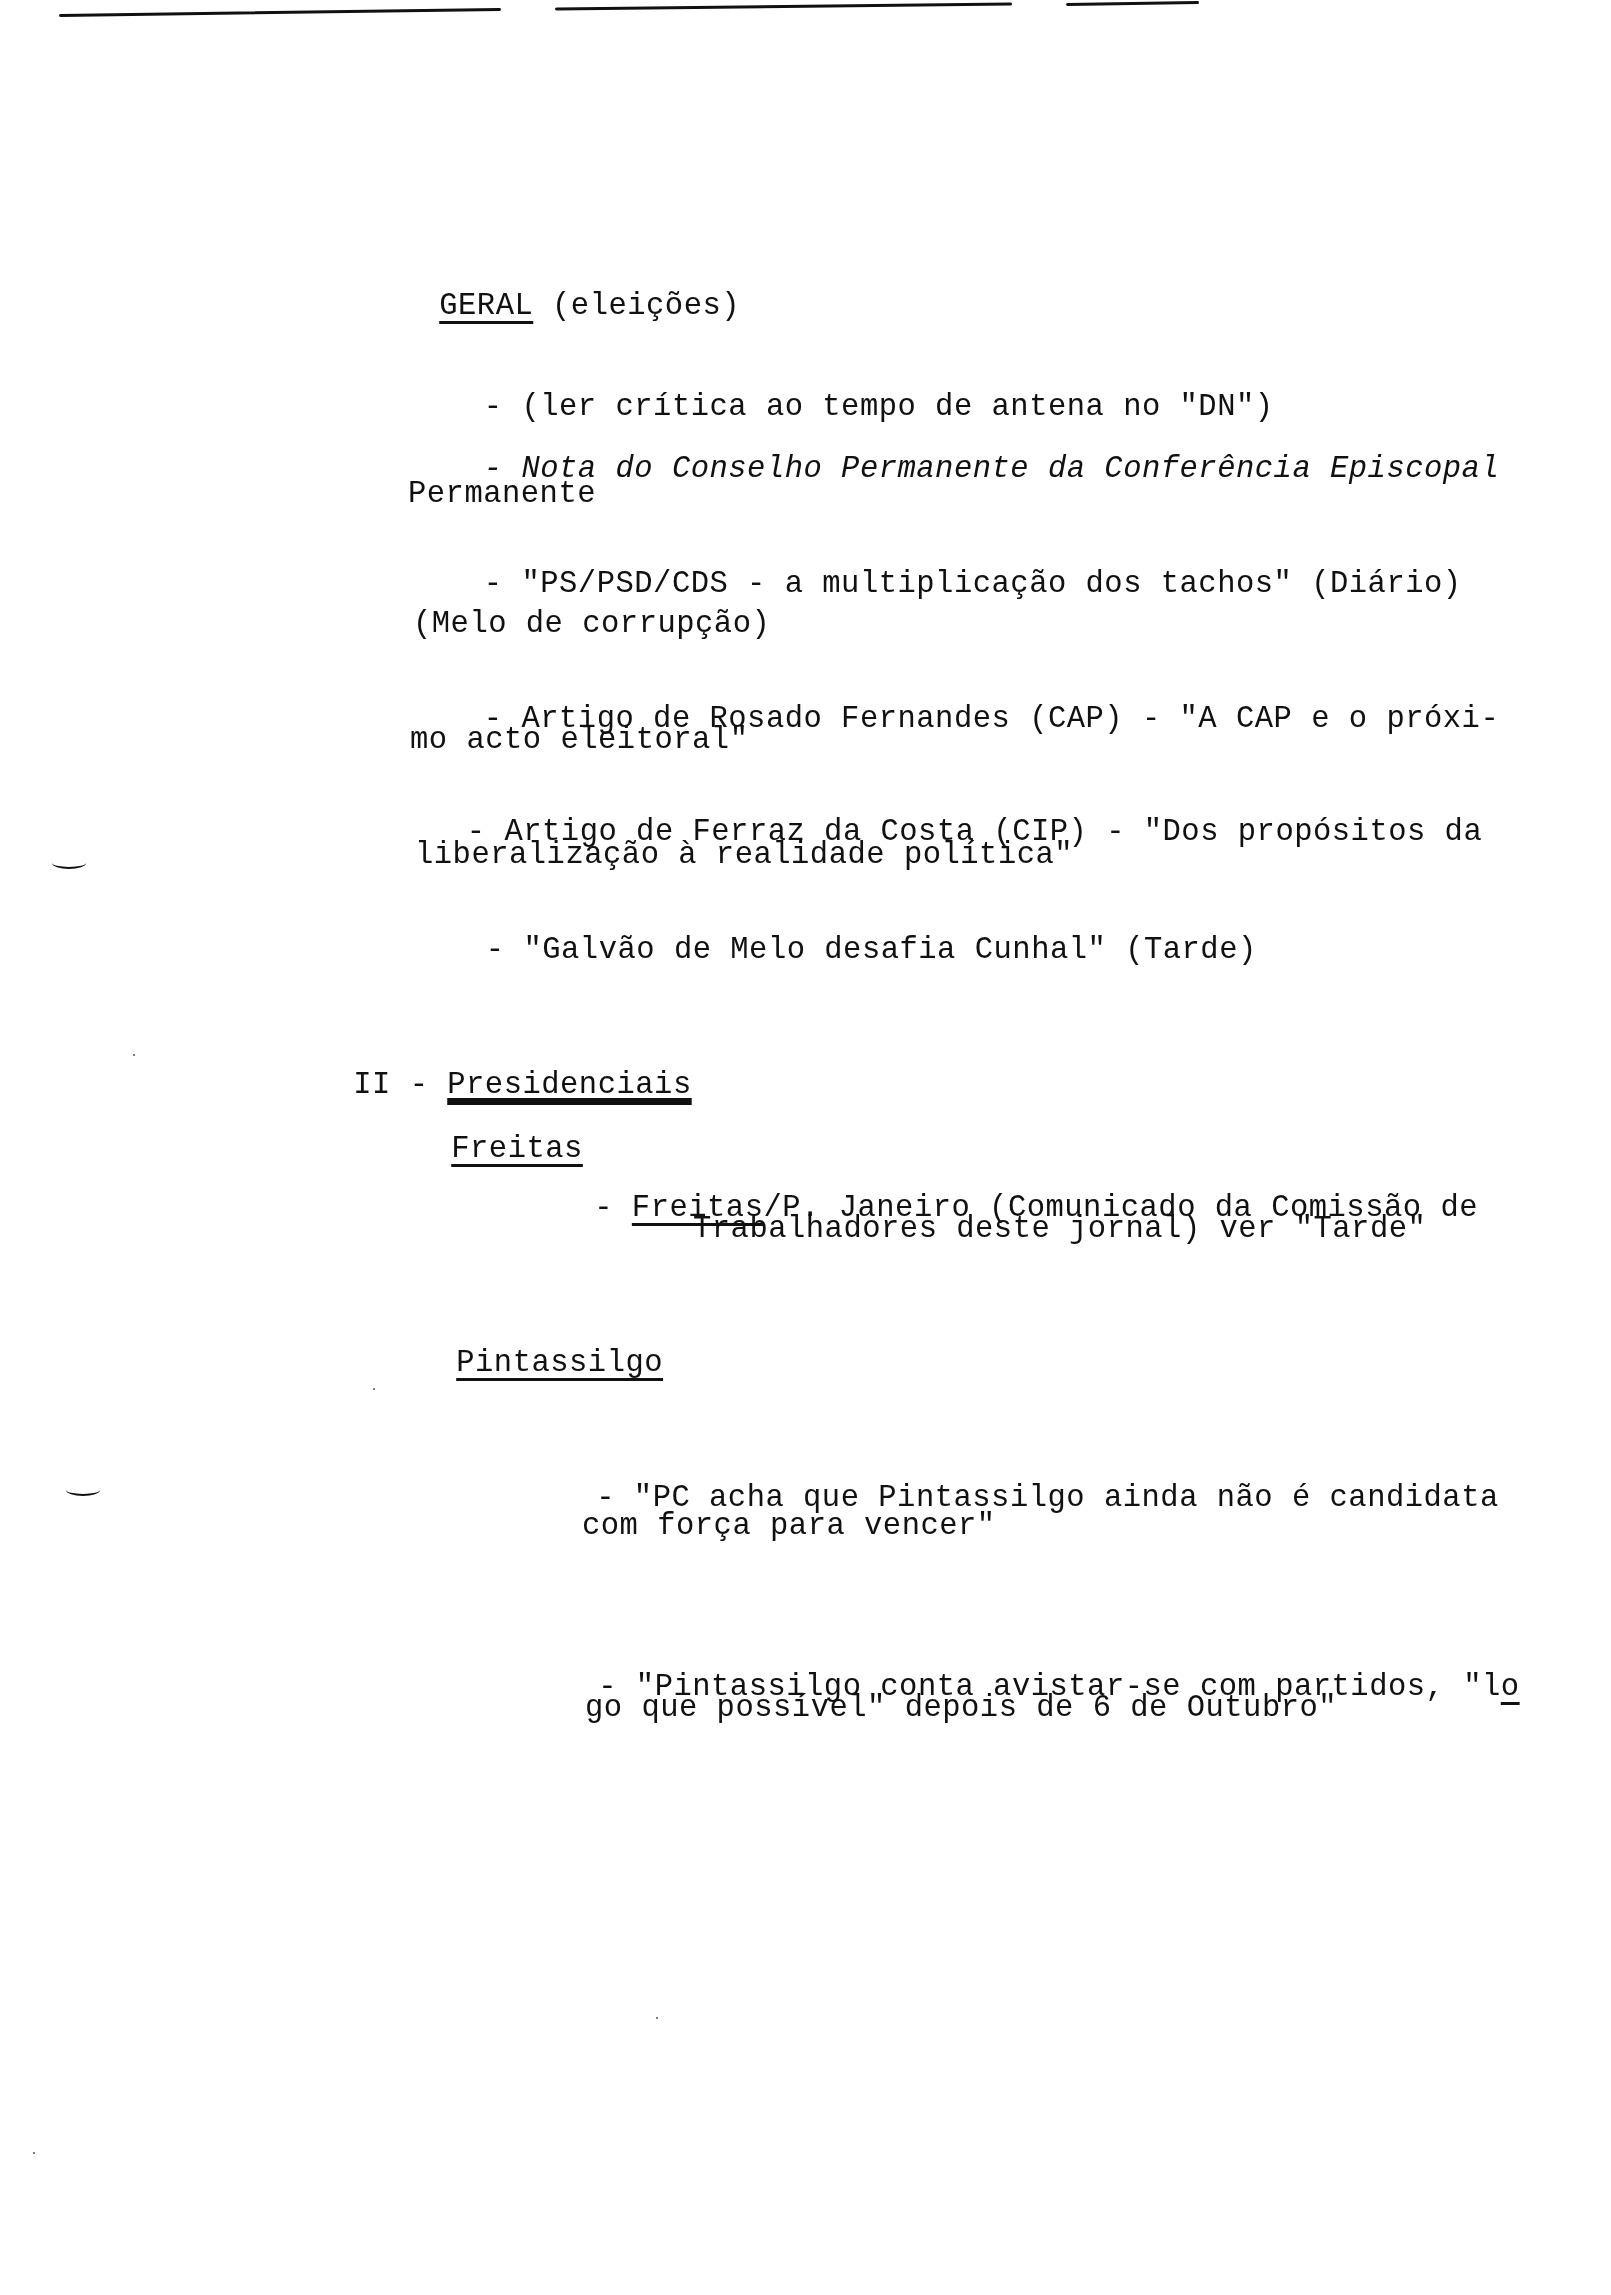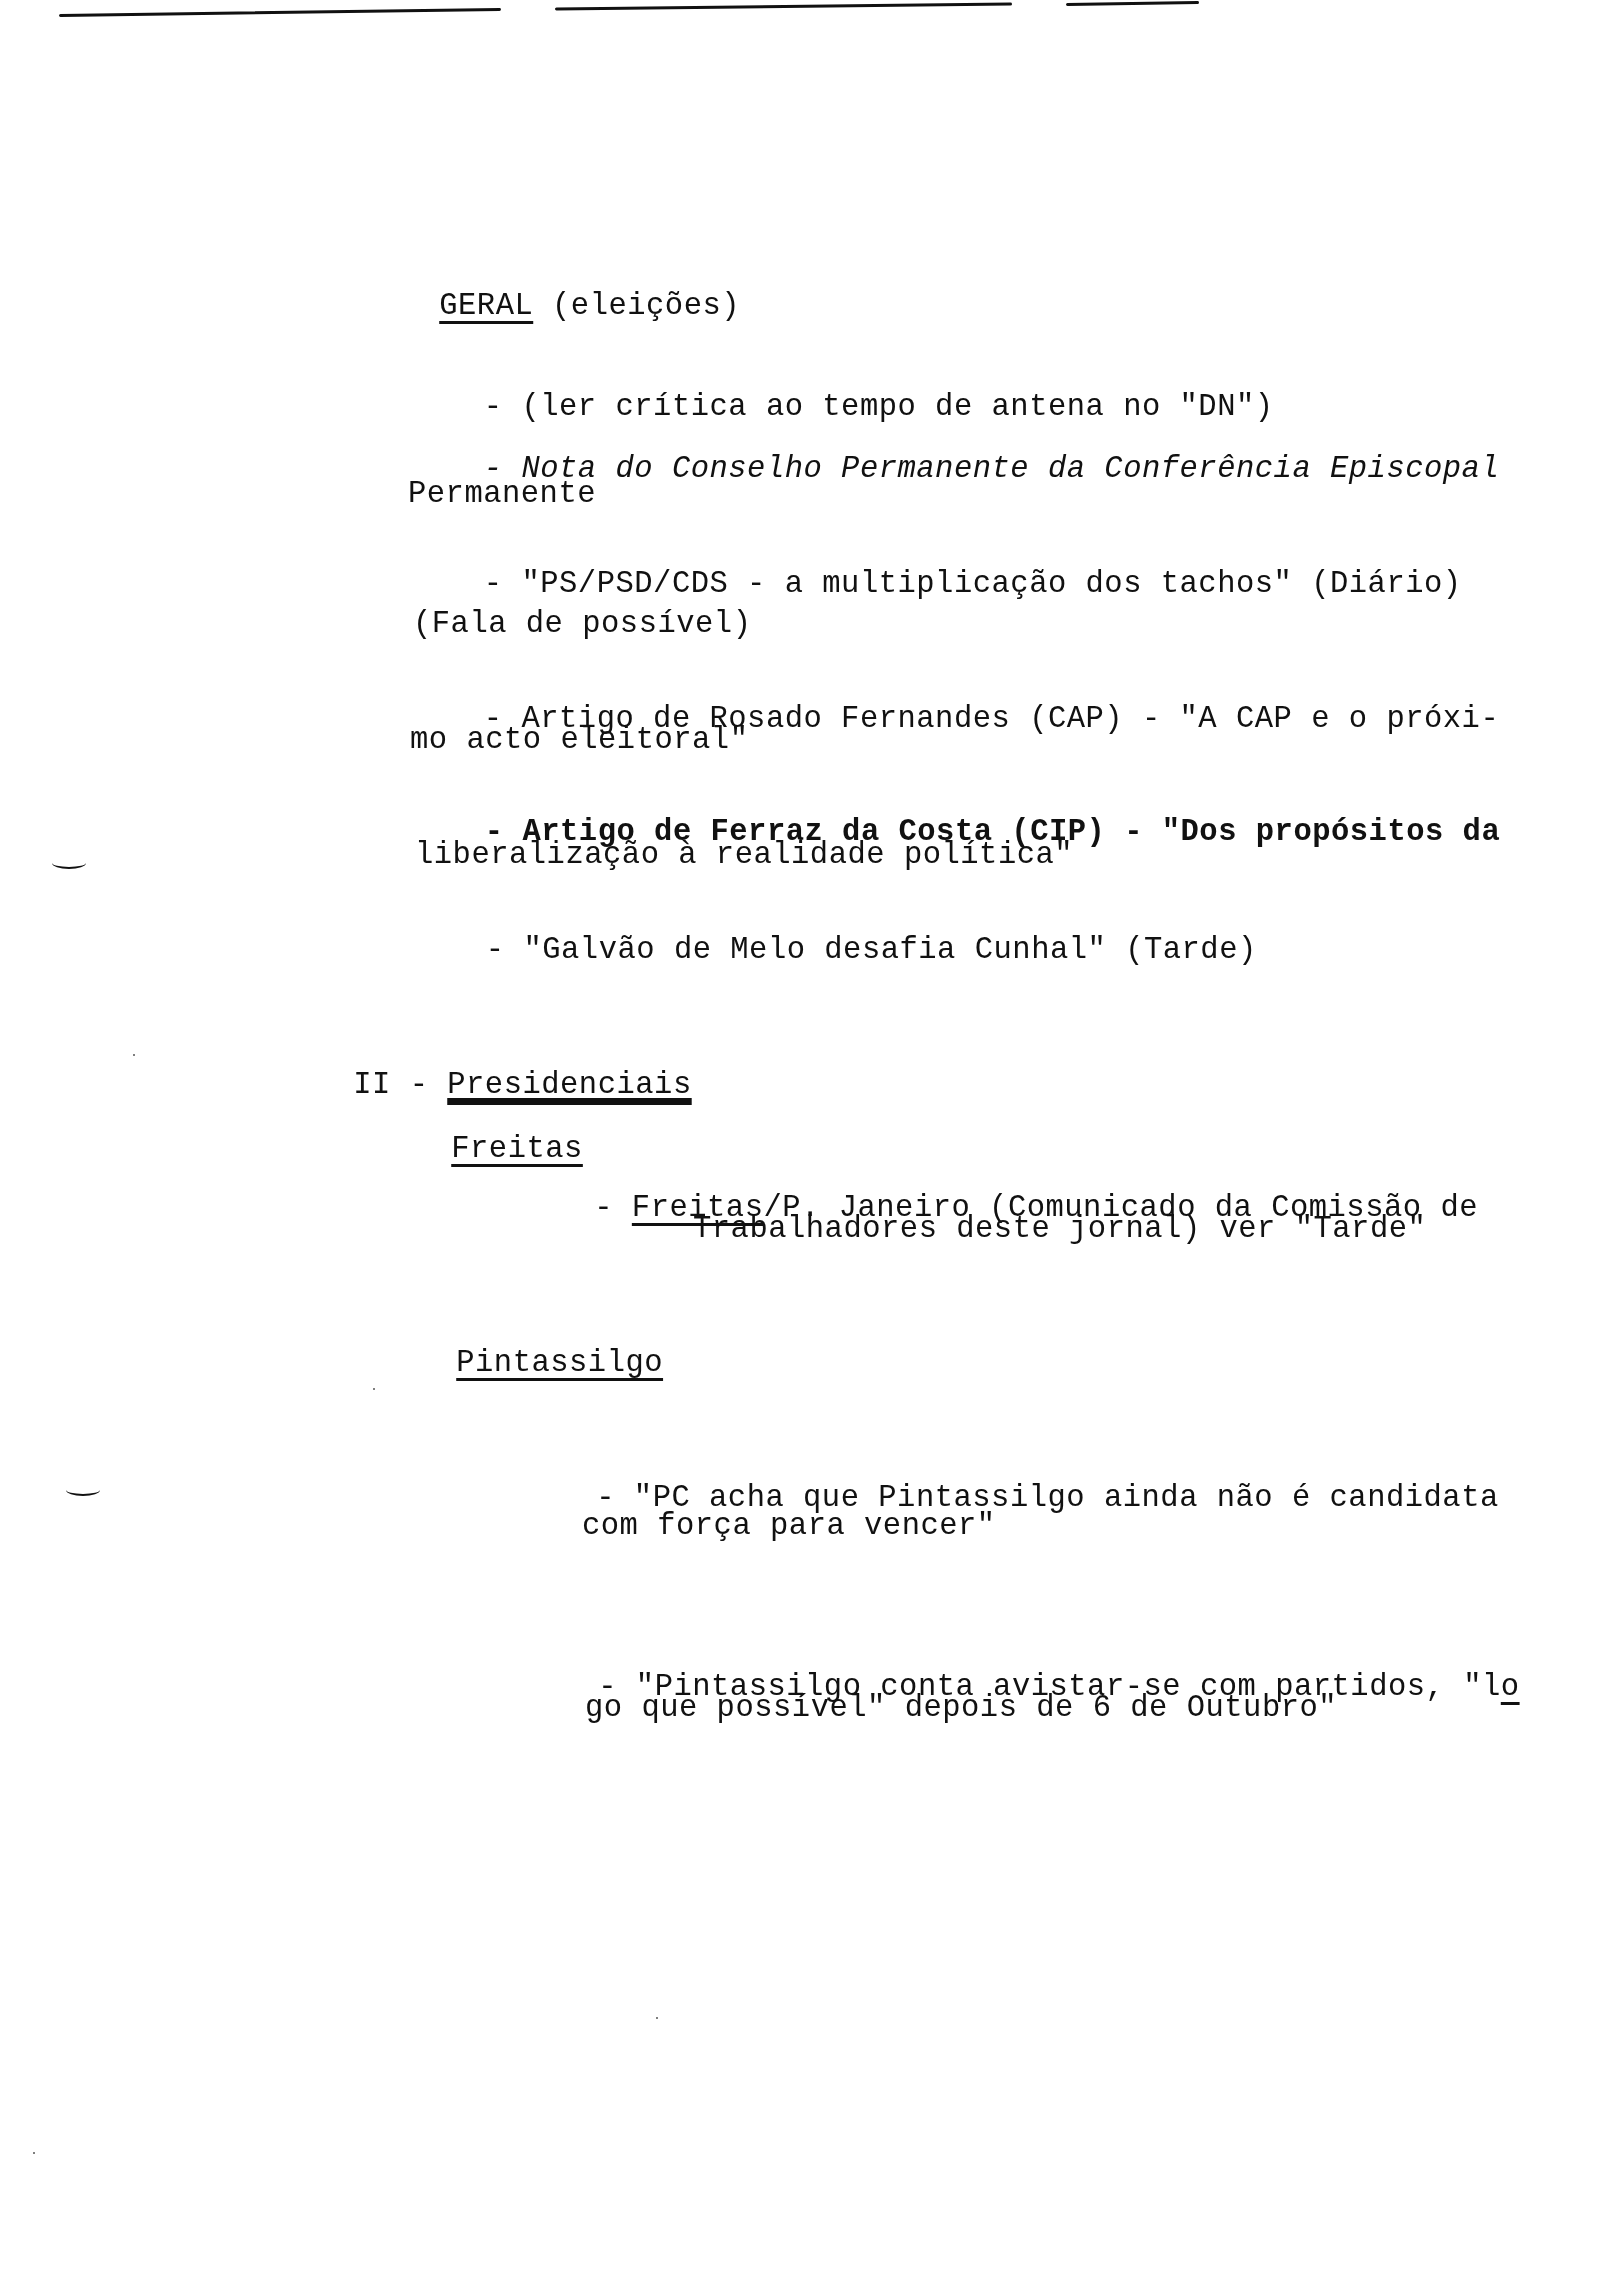--- a/index.html
+++ b/index.html
@@ -79,28 +79,28 @@
     </div>
 
     <div class="line" style="left:371px; top:423px;font-style:italic;">
       <span>-</span> <span>Nota do Conselho Permanente da Conferência Episcopal</span>
     </div>
     <div class="line" style="left:408px; top:479px;">Permanente</div>
 
     <div class="line" style="left:371px; top:538px;">
       <span>-</span> <span>"PS/PSD/CDS - a multiplicação dos tachos" (Diário)</span>
     </div>
-    <div class="line" style="left:413px; top:609px;">(Fala de possível)</div>
+    <div class="line" style="left:413px; top:609px;">(Melo de corrupção)</div>
 
     <div class="line" style="left:371px; top:673px;">
       <span>-</span> <span>Artigo de Rosado Fernandes (CAP) - "A CAP e o próxi-</span>
     </div>
     <div class="line" style="left:410px; top:725px;">mo acto eleitoral"</div>
 
-    <div class="line" style="left:372px; top:786px;font-weight:bold;">
+    <div class="line" style="left:354px; top:786px;">
       <span>-</span> <span>Artigo de Ferraz da Costa (CIP) - "Dos propósitos da</span>
     </div>
     <div class="line" style="left:415px; top:840px;">liberalização à realidade política"</div>
 
     <div class="line" style="left:373px; top:904px;">
       <span>-</span> <span>"Galvão de Melo desafia Cunhal" (Tarde)</span>
     </div>
   </div>
 
   <div class="mark" style="left:52px; top:857px;"></div>

